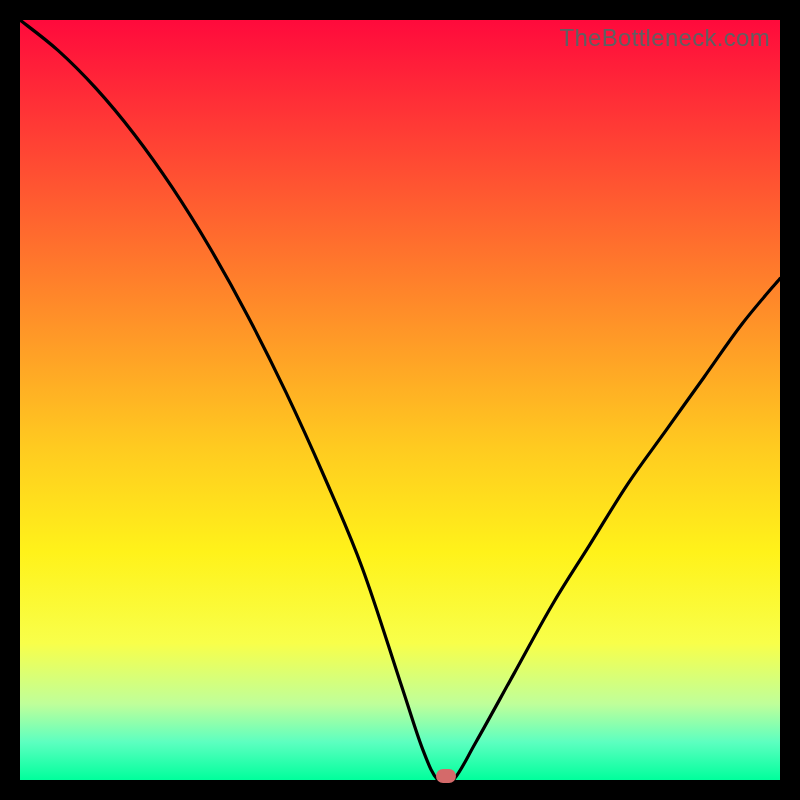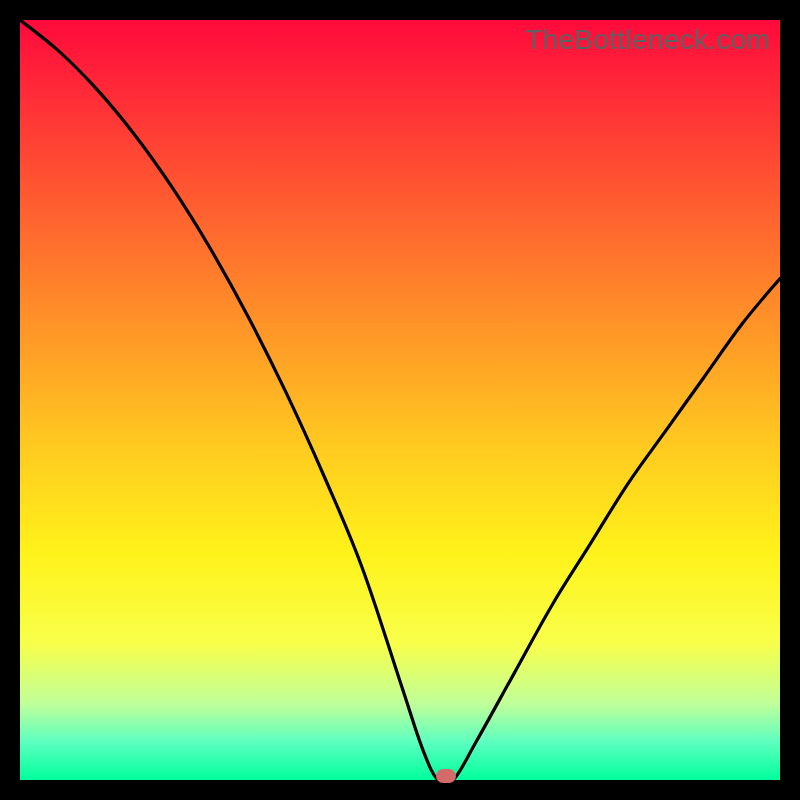--- a/index.html
+++ b/index.html
@@ -35,21 +35,21 @@
       #bfff9a 90%,
       #5dffc0 95%,
       #00ff9c 100%
     );
   }
   .watermark {
     position: absolute;
     top: 4px;
     right: 10px;
     color: #5f6062;
-    font-size: 28px;
+    font-size: 24px;
     font-weight: 500;
     letter-spacing: 0.3px;
     user-select: none;
   }
   svg.curve {
     position: absolute;
     left: 0;
     top: 0;
     width: 760px;
     height: 760px;

